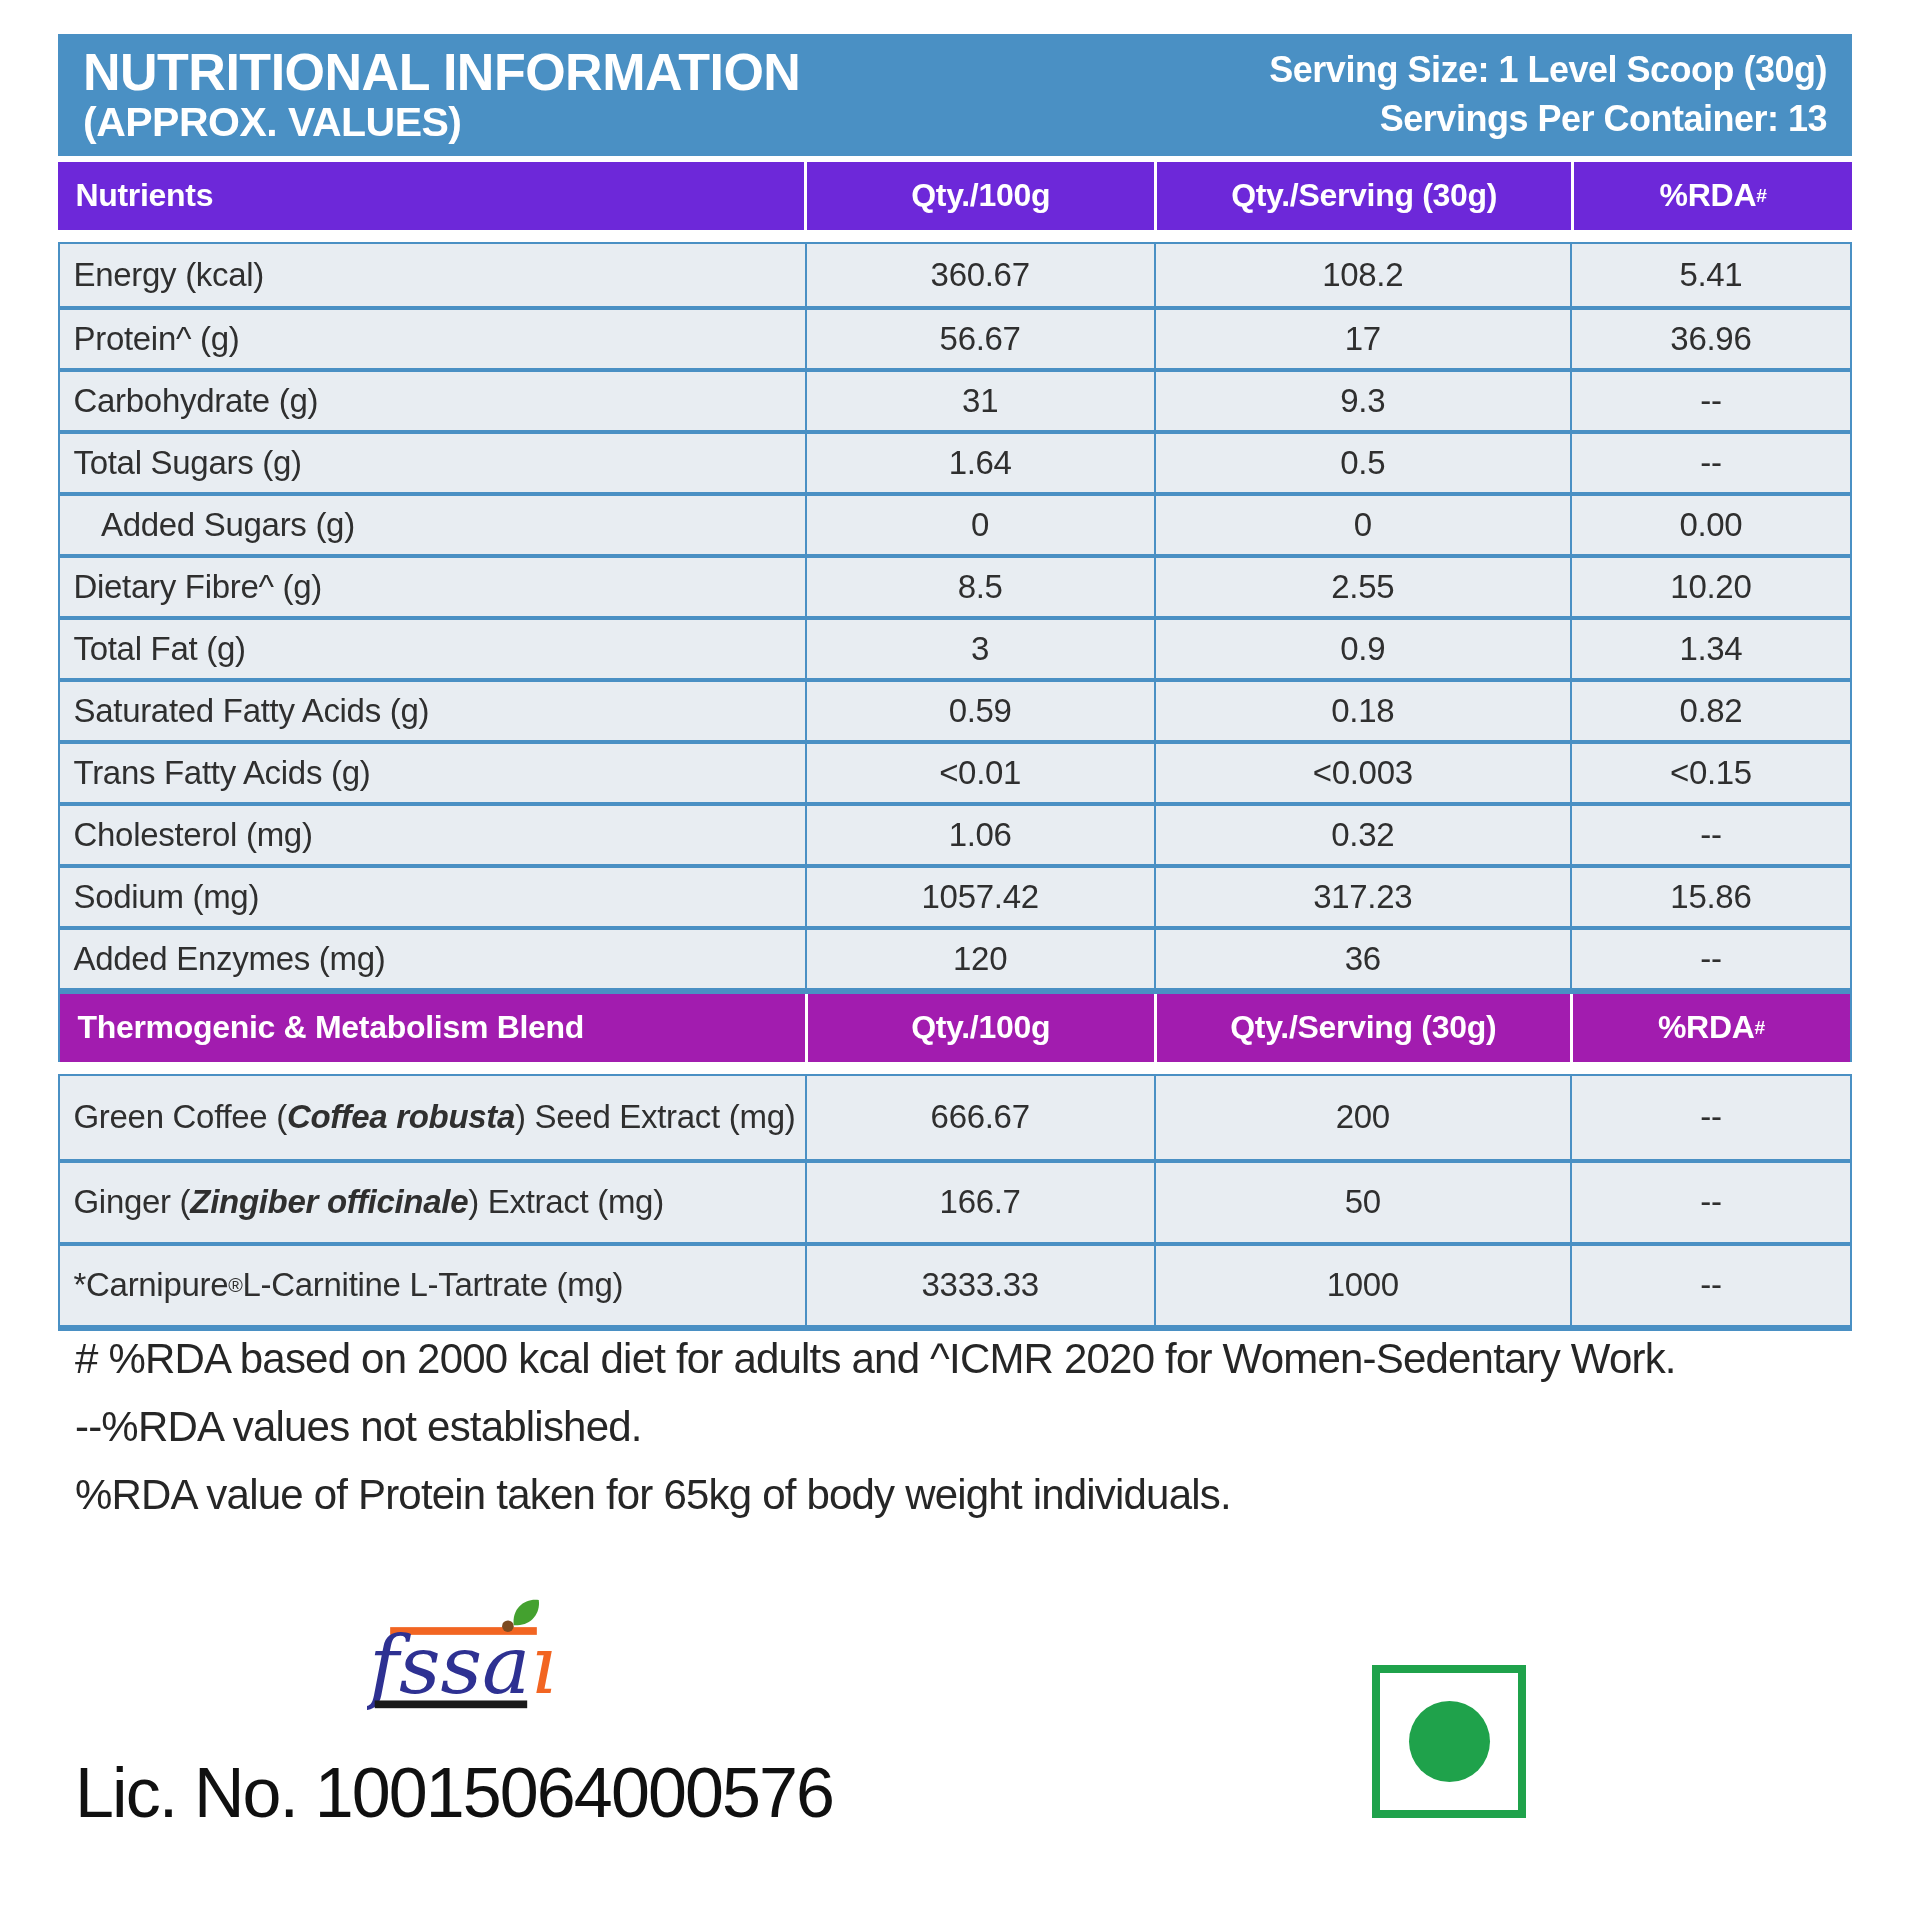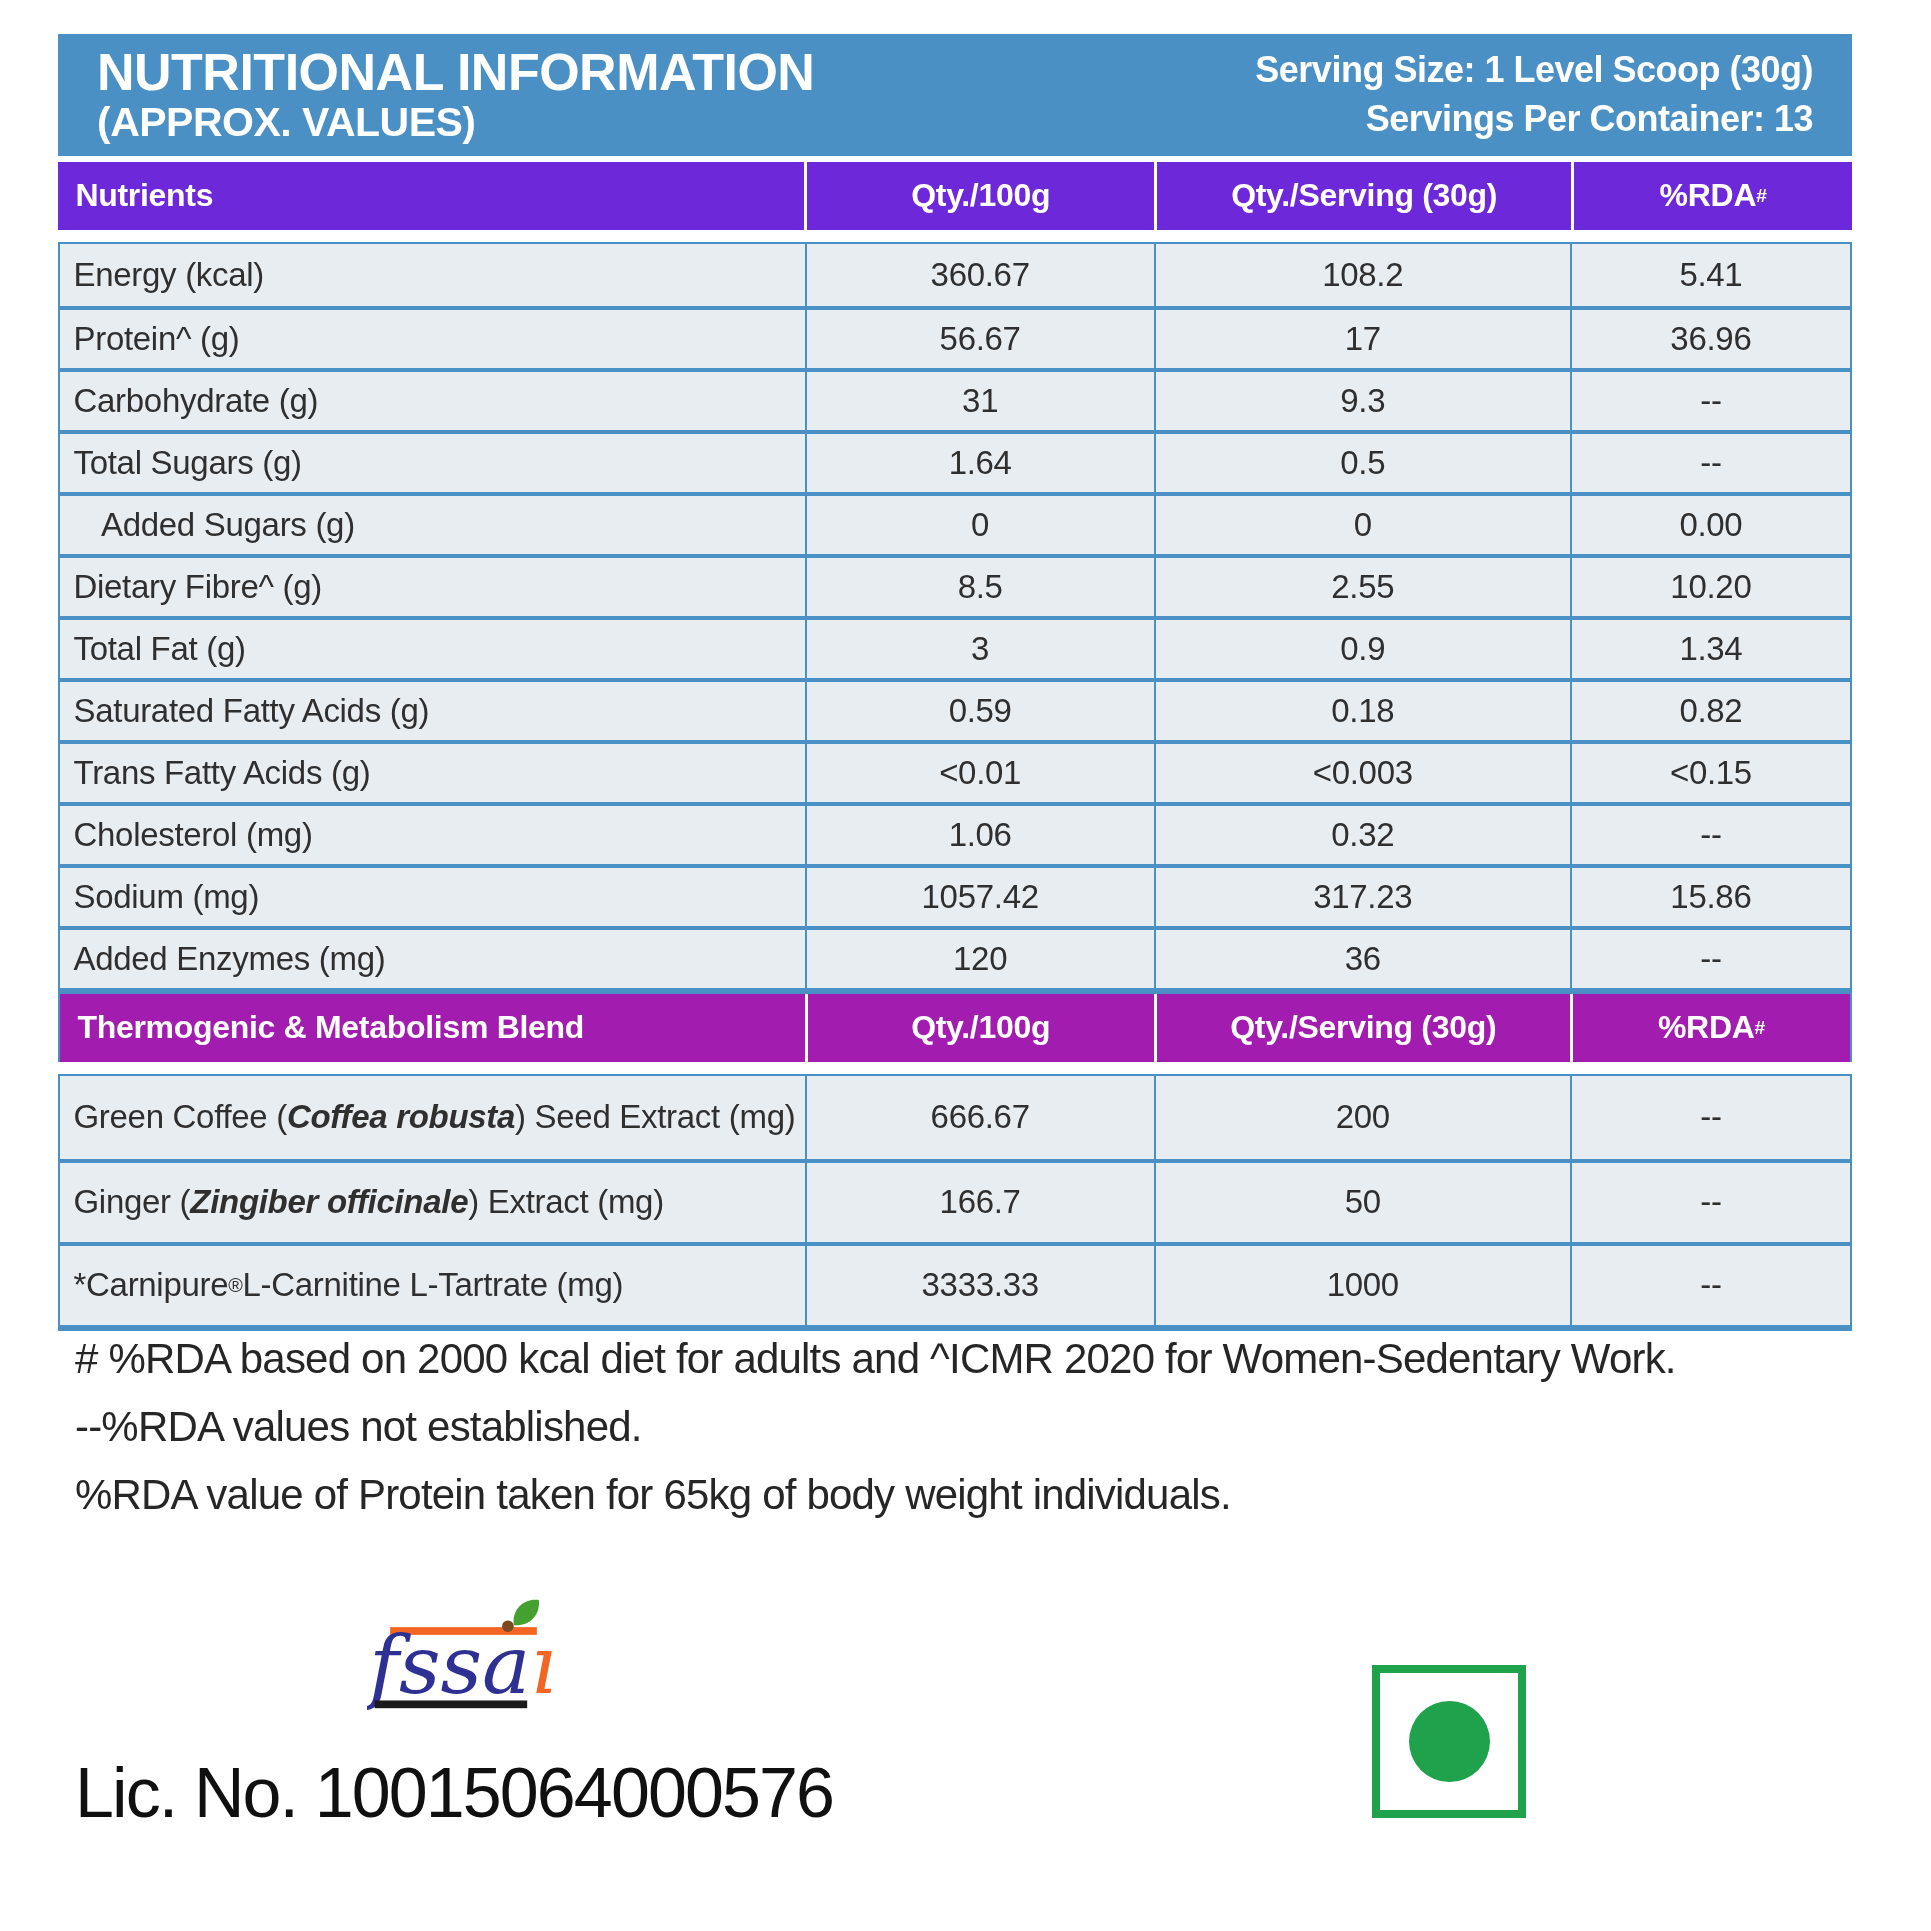--- a/index.html
+++ b/index.html
@@ -12,21 +12,21 @@
     overflow:hidden;
   }
   .label-block{
     position:absolute;left:58px;top:34px;width:1794px;
   }
   
   .title-bar{
     background:#4a90c4;
     height:122px;
     display:flex;justify-content:space-between;align-items:center;
-    padding:0 39px;box-sizing:border-box;
+    padding:0 25px;box-sizing:border-box;
     color:#ffffff;
   }
   .title-left .t1{font-size:52px;font-weight:bold;letter-spacing:-0.5px;line-height:1.05;}
   .title-left .t2{font-size:41px;font-weight:bold;letter-spacing:-0.5px;line-height:1.1;}
   .title-right{text-align:right;font-size:36px;font-weight:bold;line-height:1.35;letter-spacing:-0.5px;}
   
   .grid-row{
     display:grid;
     grid-template-columns:41.6% 19.5% 23.25% 15.65%;
   }

